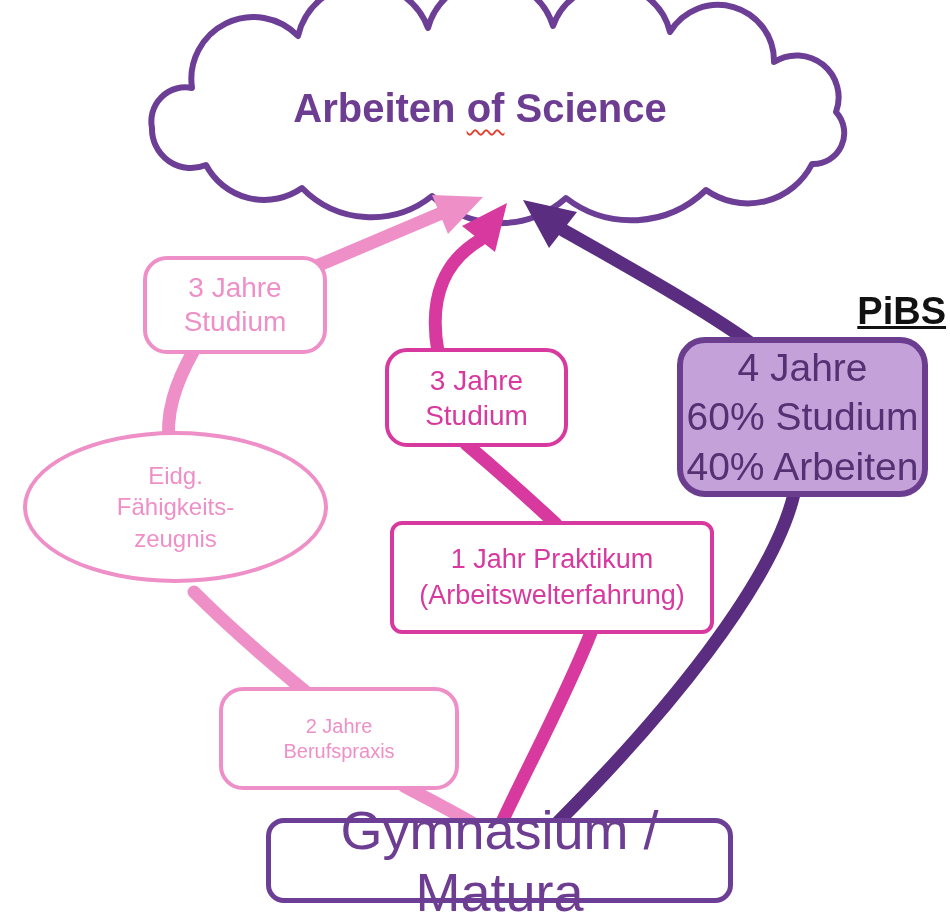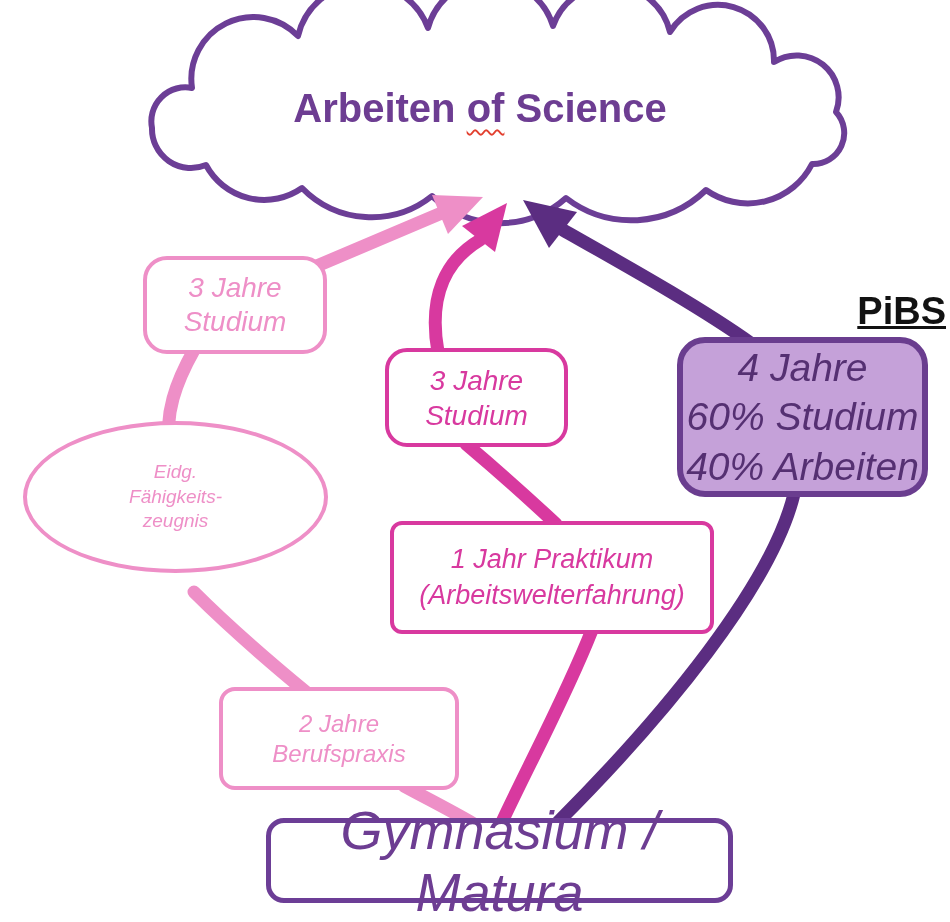--- a/index.html
+++ b/index.html
@@ -14,31 +14,31 @@
   .link-magenta{stroke:var(--magenta,#d8399f);}
   .link-purple{stroke:var(--dark-purple,#5b2d81);}
   .head-pink{fill:var(--light-pink,#ee8fc7);stroke:none;}
   .head-magenta{fill:var(--magenta,#d8399f);stroke:none;}
   .head-purple{fill:var(--dark-purple,#5b2d81);stroke:none;}
 
   
   .node{position:absolute;z-index:2;box-sizing:border-box;background:#ffffff;
         display:flex;flex-direction:column;align-items:center;justify-content:center;
         text-align:center;}
-  .node span{display:block;font-style:italic;}
+  .node span{display:block;}
 
   .node-study-left{left:143px;top:256px;width:184px;height:98px;
     border:4px solid var(--light-pink,#ee8fc7);border-radius:24px;
     color:var(--light-pink,#ee8fc7);font-size:28px;line-height:1.22;}
-  .node-efz{left:23px;top:421px;width:305px;height:152px;
+  .node-efz{left:23px;top:431px;width:305px;height:152px;
     border:4px solid var(--light-pink,#ee8fc7);border-radius:50%;
-    color:var(--light-pink,#ee8fc7);font-size:19px;line-height:1.3;}
+    color:var(--light-pink,#ee8fc7);font-size:24px;line-height:1.3;}
   .node-praxis{left:219px;top:687px;width:240px;height:103px;
-    border:4px solid var(--light-pink,#ee8fc7);border-radius:16px;
-    color:var(--light-pink,#ee8fc7);font-size:24px;line-height:1.25;}
+    border:4px solid var(--light-pink,#ee8fc7);border-radius:24px;
+    color:var(--light-pink,#ee8fc7);font-size:20px;line-height:1.25;}
   .node-study-mid{left:385px;top:348px;width:183px;height:99px;
     border:4px solid var(--magenta,#d8399f);border-radius:22px;
     color:var(--magenta,#d8399f);font-size:28px;line-height:1.25;}
   .node-praktikum{left:390px;top:521px;width:324px;height:113px;
     border:4px solid var(--magenta,#d8399f);border-radius:12px;
     color:var(--magenta,#d8399f);font-size:27px;line-height:1.3;}
   .node-pibs{left:677px;top:337px;width:251px;height:160px;
     border:6px solid var(--pibs-border,#6a3d8f);border-radius:28px;
     background:var(--pibs-fill,#c5a1d9);color:var(--pibs-text,#553072);
     font-size:39px;line-height:1.26;}

